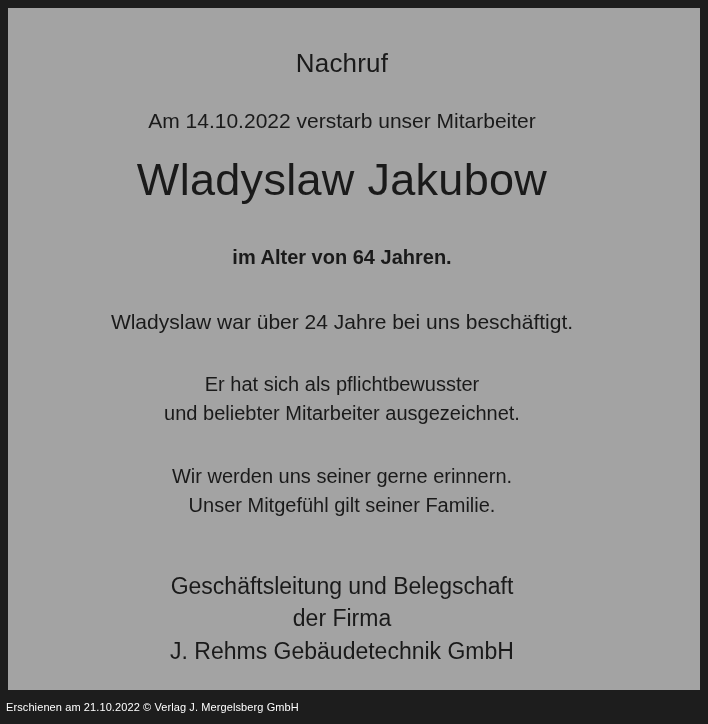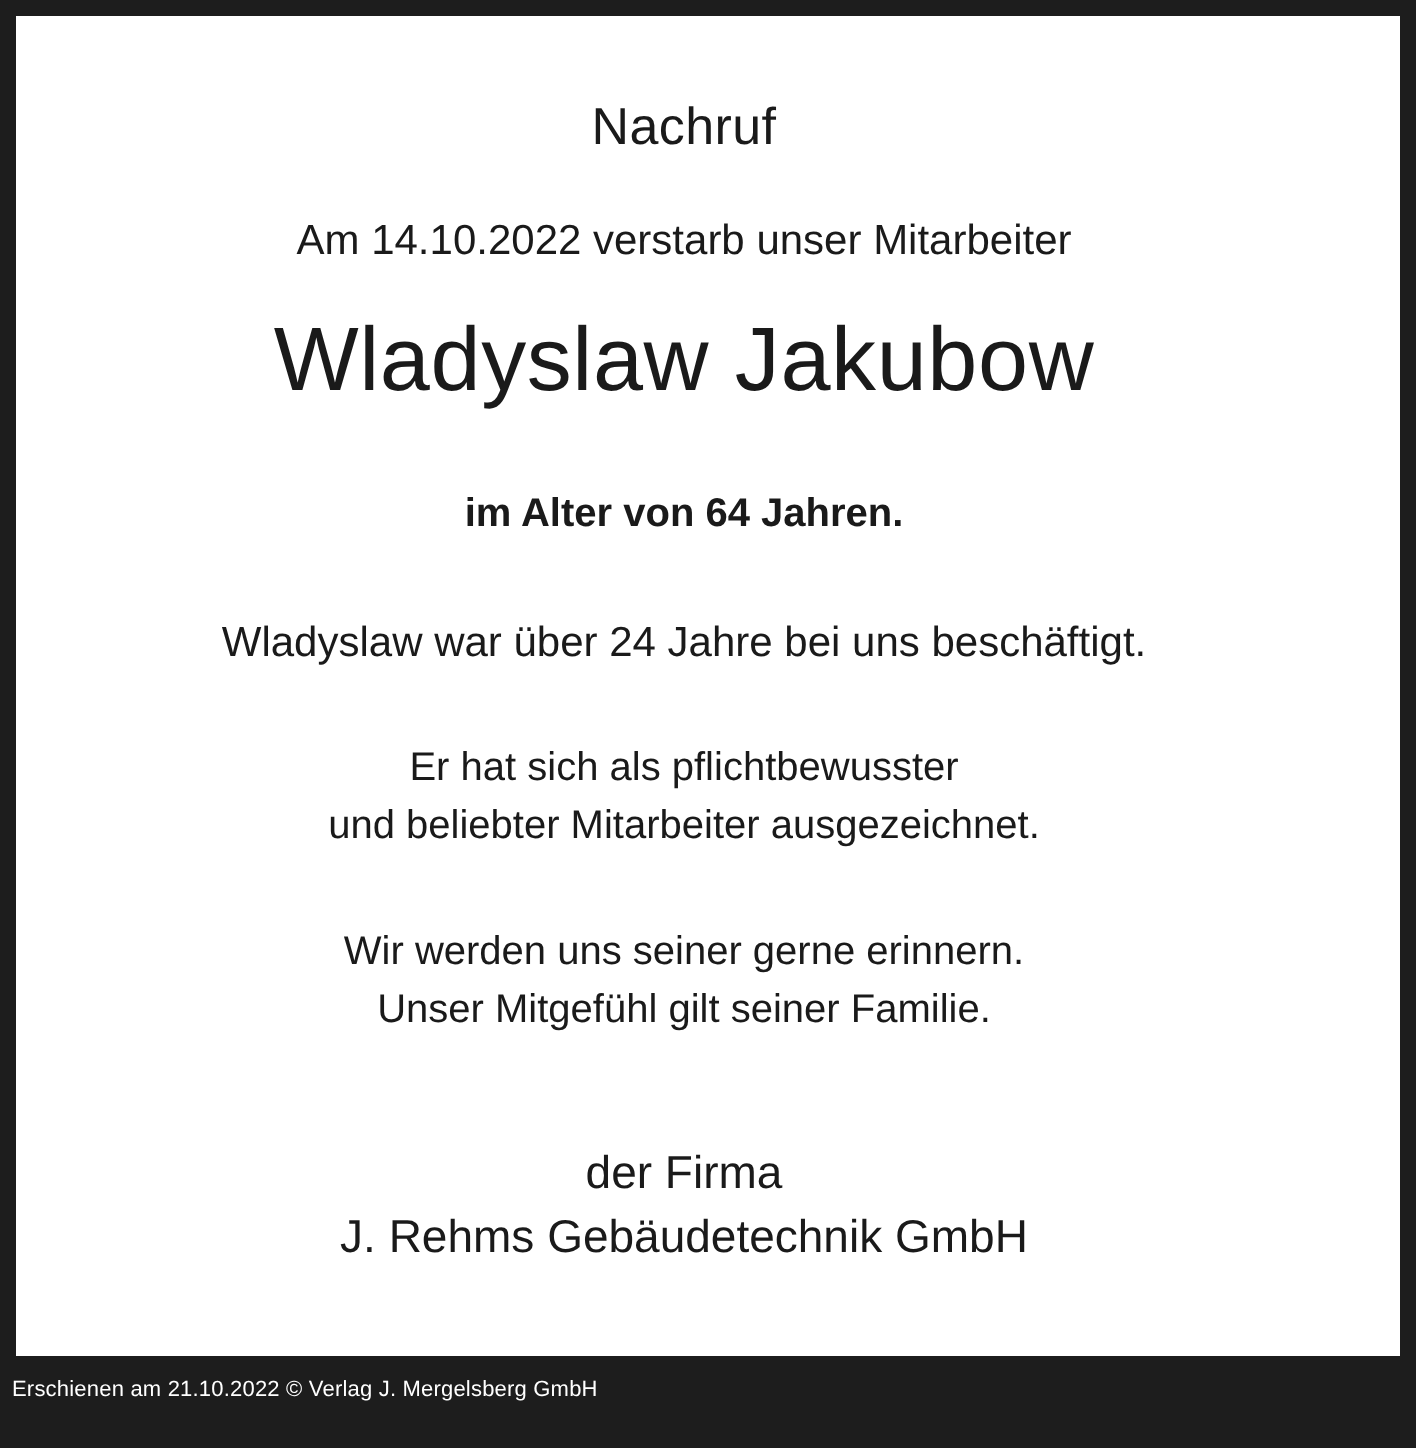--- a/index.html
+++ b/index.html
@@ -19,21 +19,21 @@
     width: 708px;
     height: 724px;
     box-sizing: border-box;
     background: #1d1d1d;
     padding: 8px 8px 0 8px;
   }
   .obituary {
     position: relative;
     width: 692px;
     height: 682px;
-    background: #ffffff;
+    background: #a3a3a3;
     box-sizing: border-box;
     padding: 30px 64px 10px 40px;
     text-align: center;
     overflow: hidden;
   }
   .title {
     font-size: 26px;
     font-weight: 400;
     letter-spacing: 0.2px;
     margin: 10px 0 0 0;
@@ -74,21 +74,21 @@
   }
   .signature {
     font-size: 23px;
     font-weight: 400;
     margin-top: 50px;
     line-height: 1.42;
   }
   .footer-bar {
     position: absolute;
     left: 0;
-    bottom: 12px;
+    bottom: 0;
     width: 708px;
     height: 34px;
     background: #1d1d1d;
     color: #ffffff;
     display: flex;
     align-items: center;
     padding-left: 6px;
     box-sizing: border-box;
   }
   .footer-text {
@@ -122,20 +122,21 @@
       <span class="line">Er hat sich als pflichtbewusster</span>
       <span class="line">und beliebter Mitarbeiter ausgezeichnet.</span>
     </div>
 
     <div class="para">
       <span class="line">Wir werden uns seiner gerne erinnern.</span>
       <span class="line">Unser Mitgefühl gilt seiner Familie.</span>
     </div>
 
     <div class="signature">
+      <span class="line">Geschäftsleitung und Belegschaft</span>
       <span class="line">der Firma</span>
       <span class="line">J. Rehms Gebäudetechnik GmbH</span>
     </div>
 
   </div>
 
   <div class="footer-bar">
     <span class="footer-text">Erschienen am 21.10.2022 © Verlag J. Mergelsberg GmbH</span>
   </div>
 

